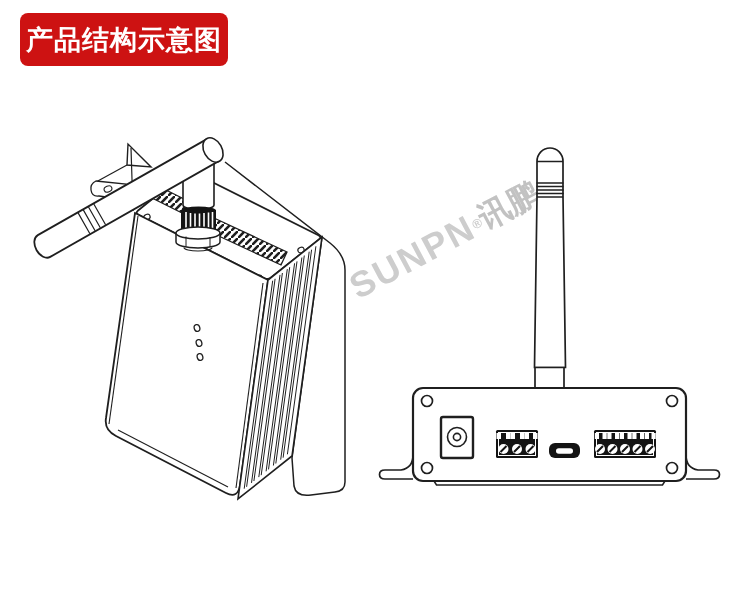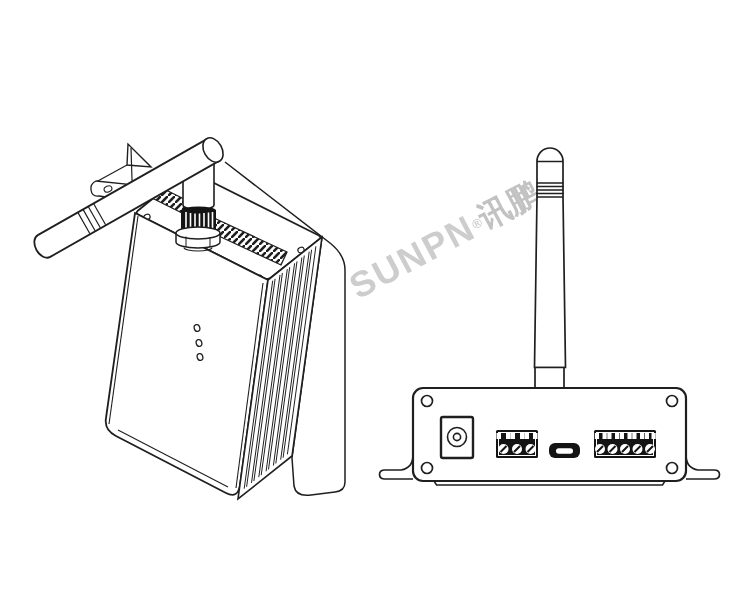--- a/index.html
+++ b/index.html
@@ -191,14 +191,17 @@
             <circle fill="#ffffff" cx="625" cy="449" r="5"></circle>
             <circle fill="#ffffff" cx="637.5" cy="449" r="5"></circle>
             <circle fill="#ffffff" cx="650" cy="449" r="5"></circle>
             <path stroke="#141414" stroke-width="2" d="M597,452 L603,446 M609.5,452 L615.5,446 M622,452 L628,446 M634.5,452 L640.5,446 M647,452 L653,446"></path>
           </g>
         </g>
       </g>
     </g>
   </svg>
 
+  <div class="banner">
+    <span>产品结构示意图</span>
+  </div>
 
 </div>
 
 </body></html>

